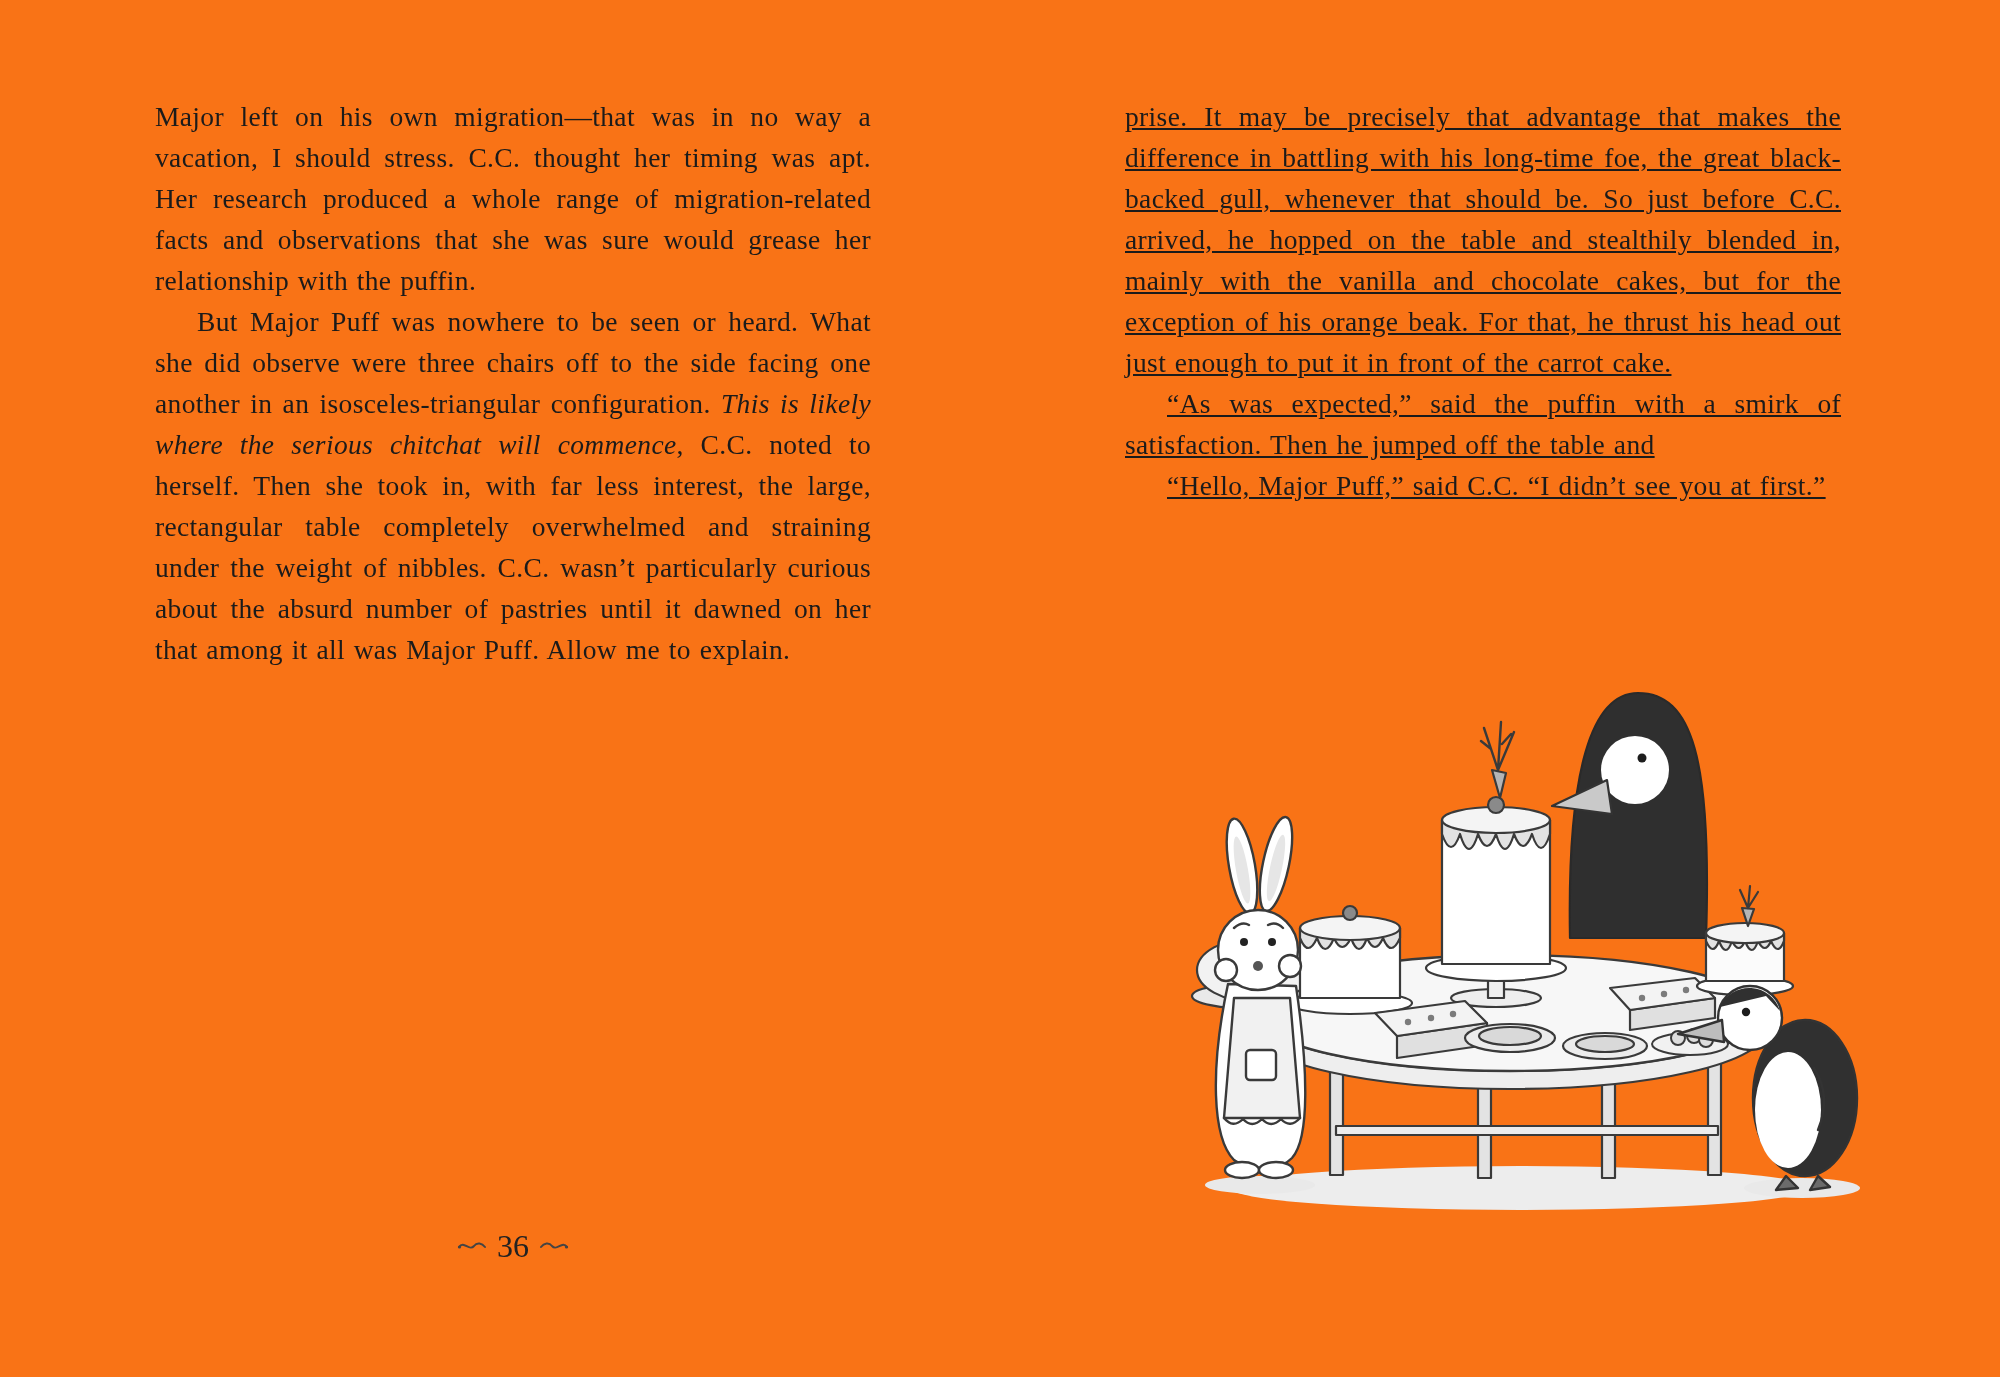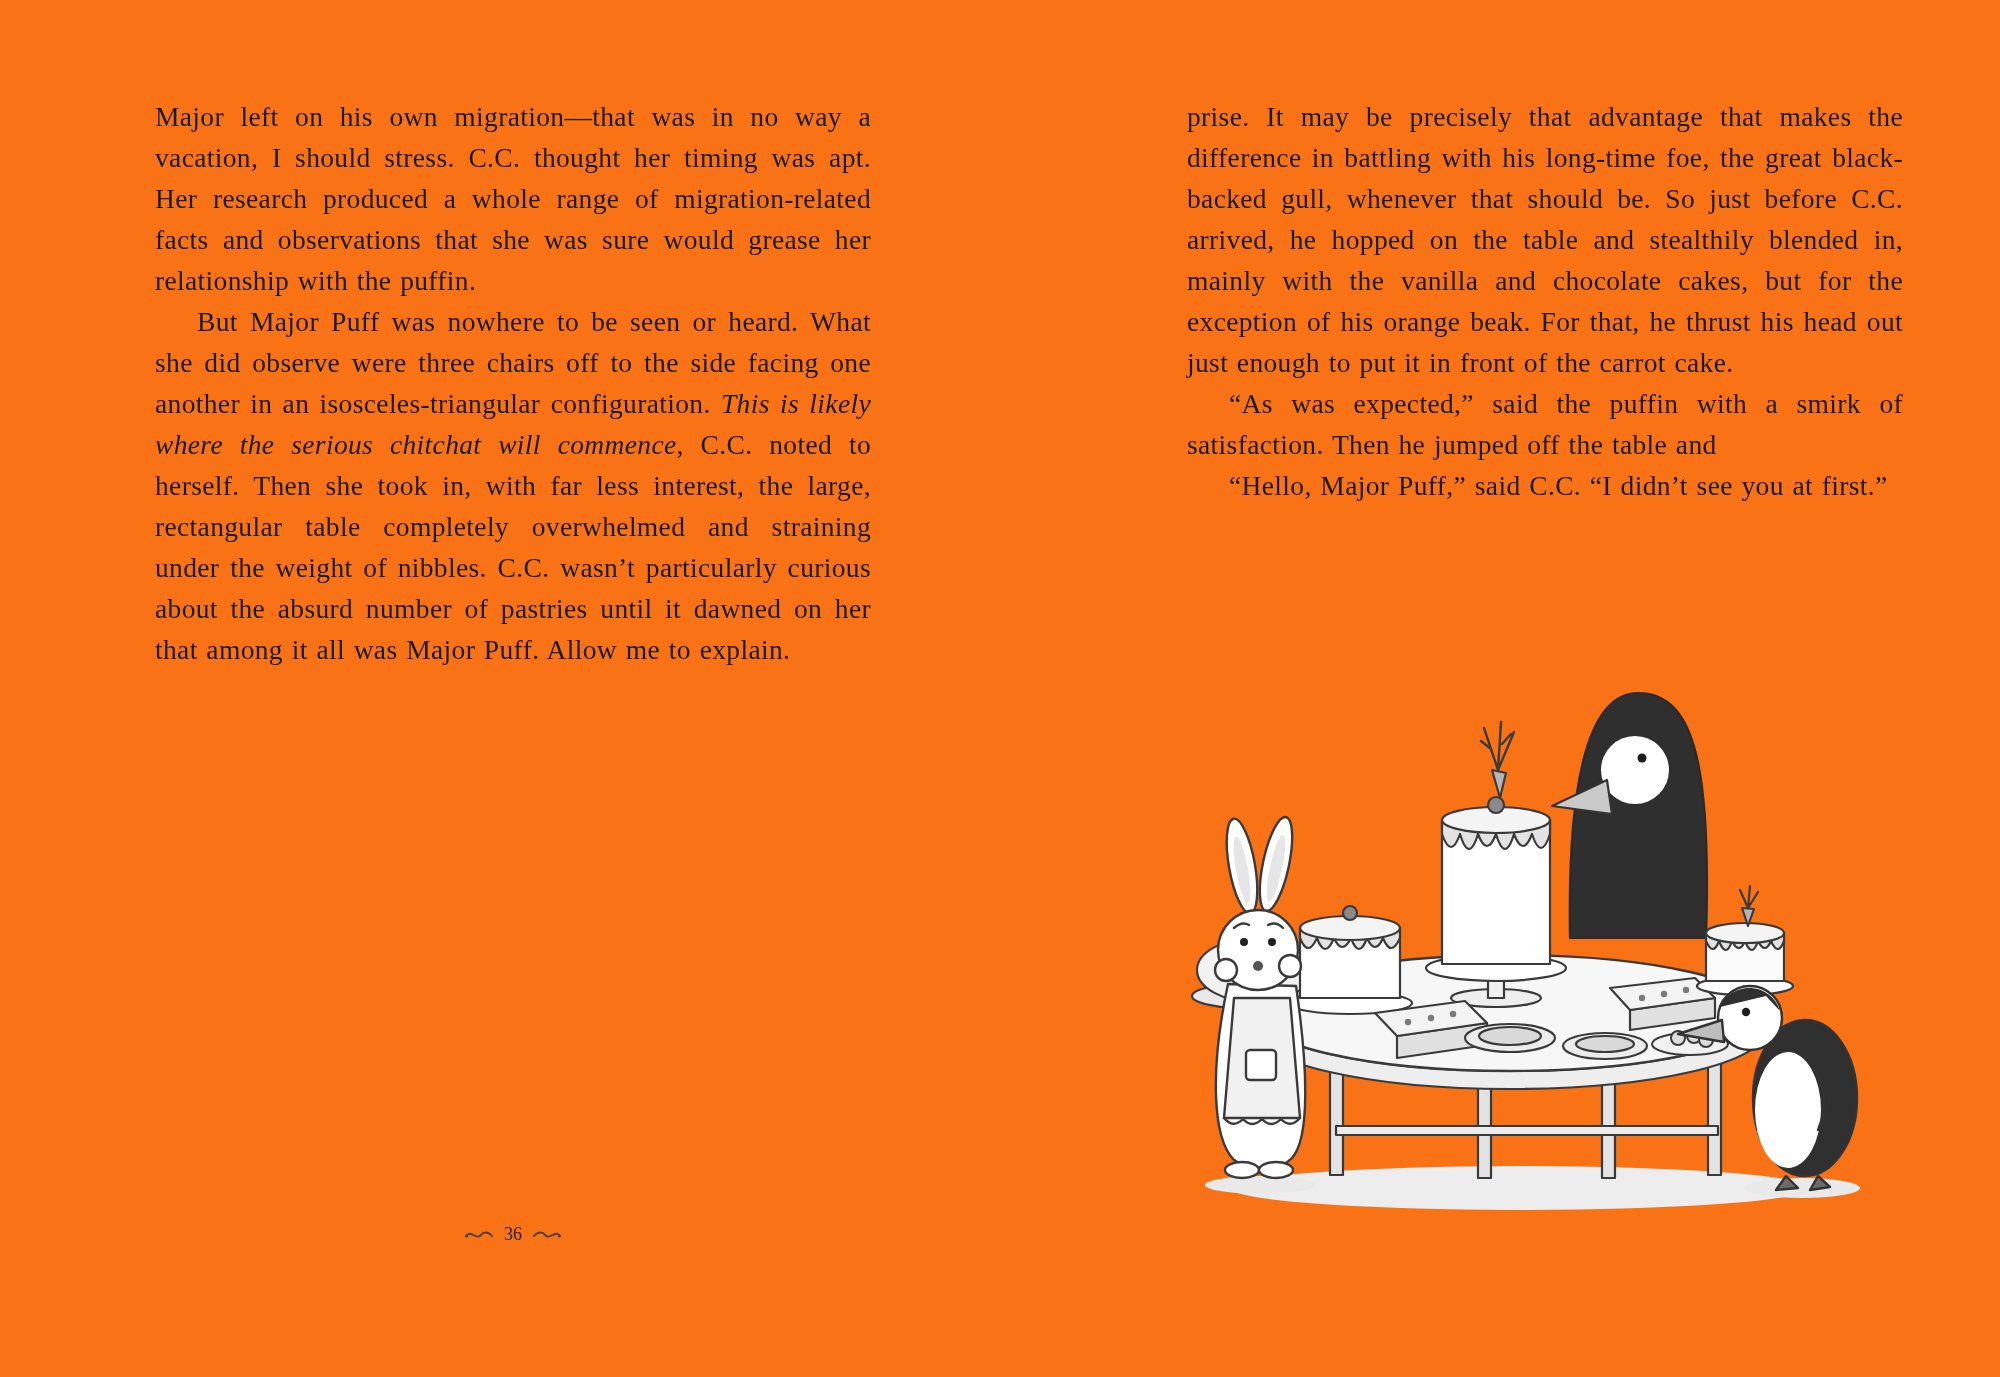--- a/index.html
+++ b/index.html
@@ -11,37 +11,37 @@
     overflow: hidden;
     font-family: "Liberation Serif", serif;
     color: #1b1b1b;
   }
   .page-column {
     position: absolute;
     top: 96px;
     width: 716px;
   }
   .page-column.left  { left: 155px; }
-  .page-column.right { left: 1187px; }
+  .page-column.right { left: 1125px; text-decoration: underline; }
   p.body-par {
     margin: 0;
     font-size: 27.5px;
     line-height: 41px;
     text-align: justify;
     letter-spacing: 0.35px;
     word-spacing: 1.5px;
   }
   p.body-par.indent { text-indent: 42px; }
   .italic { font-style: italic; }
   .page-footer {
     position: absolute;
     top: 1224px;
     width: 716px;
     text-align: center;
-    font-size: 18px;
+    font-size: 32px;
     color: #222;
   }
   .page-footer.left-footer  { left: 155px; }
   .page-footer.right-footer { left: 1132px; }
   .footer-inner { display: inline-flex; align-items: center; gap: 10px; }
   .flourish { display: inline-block; }
   .flourish.mirror { transform: scaleX(-1); }
   .illustration-box {
     position: absolute;
     left: 1150px;

